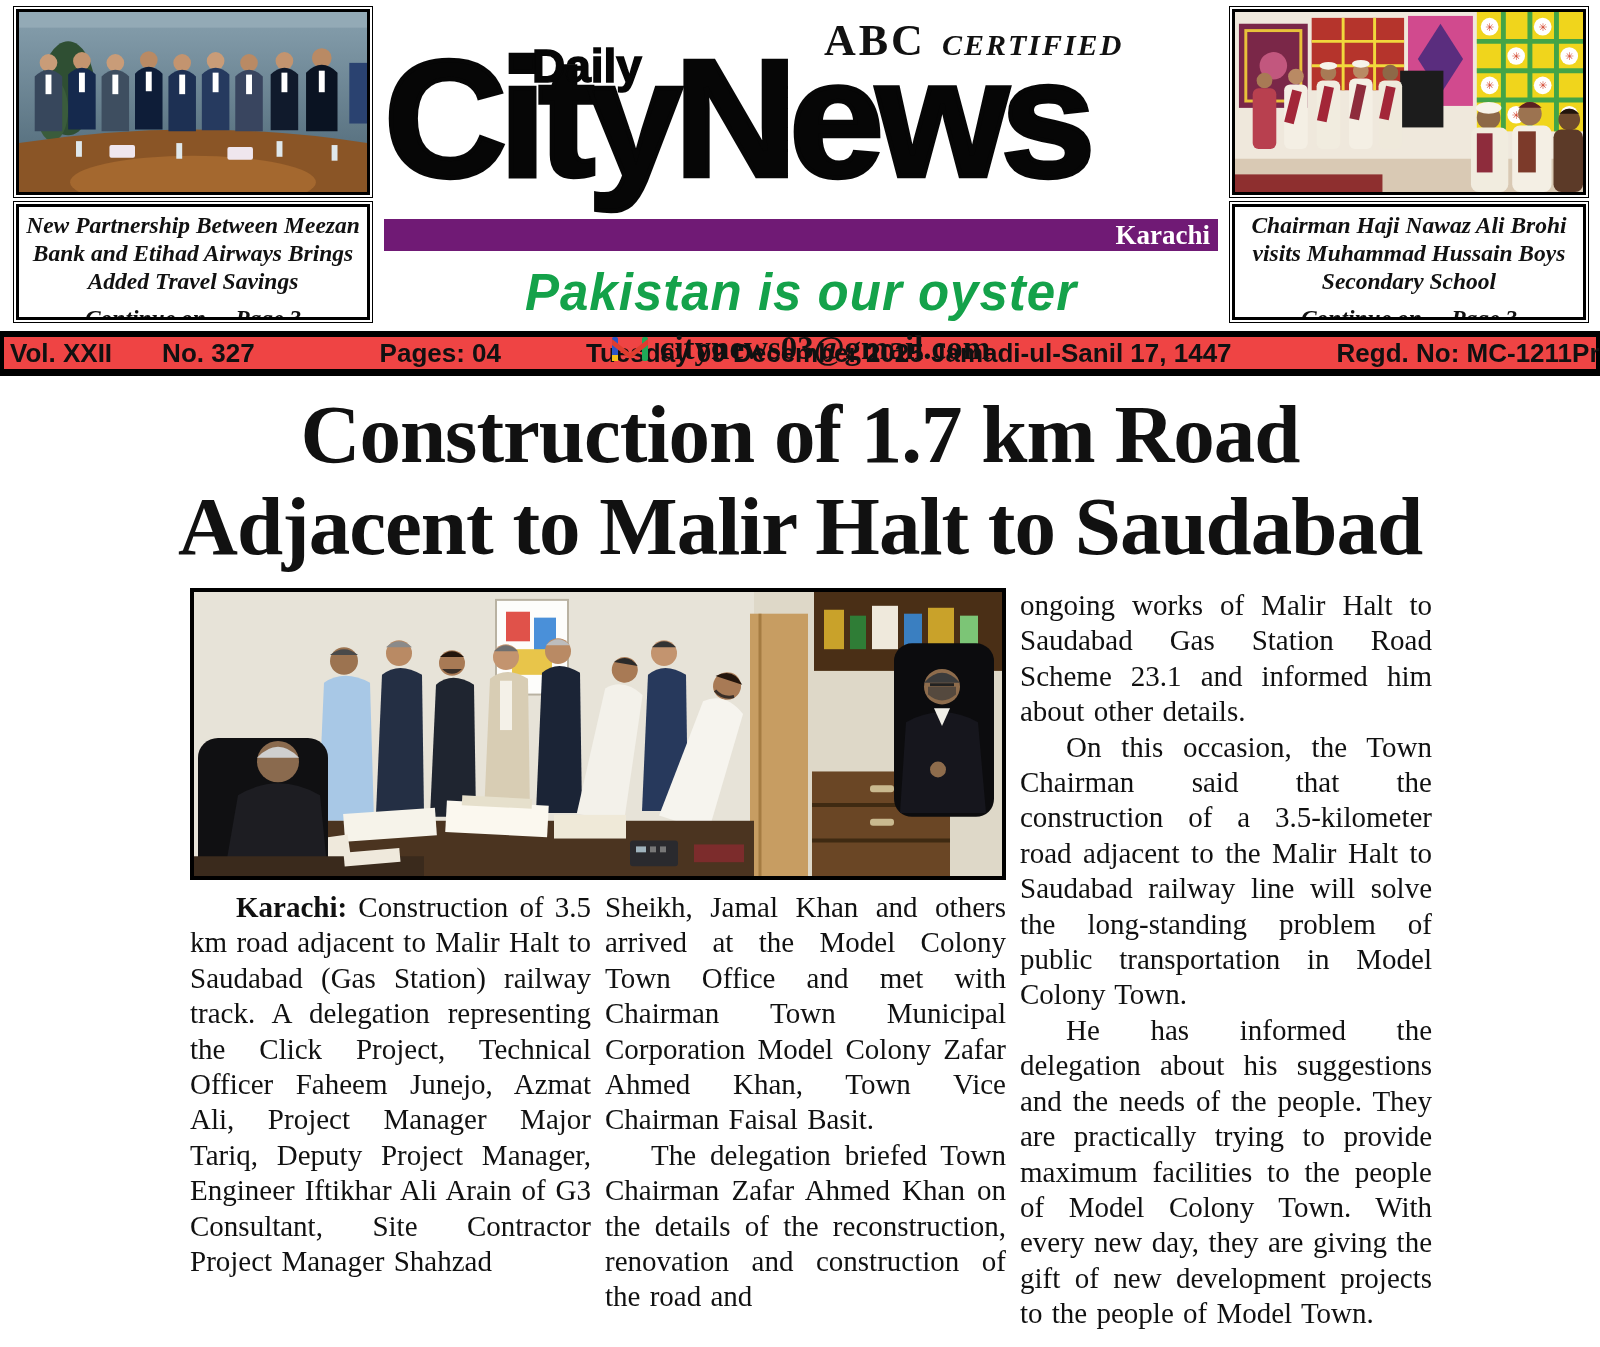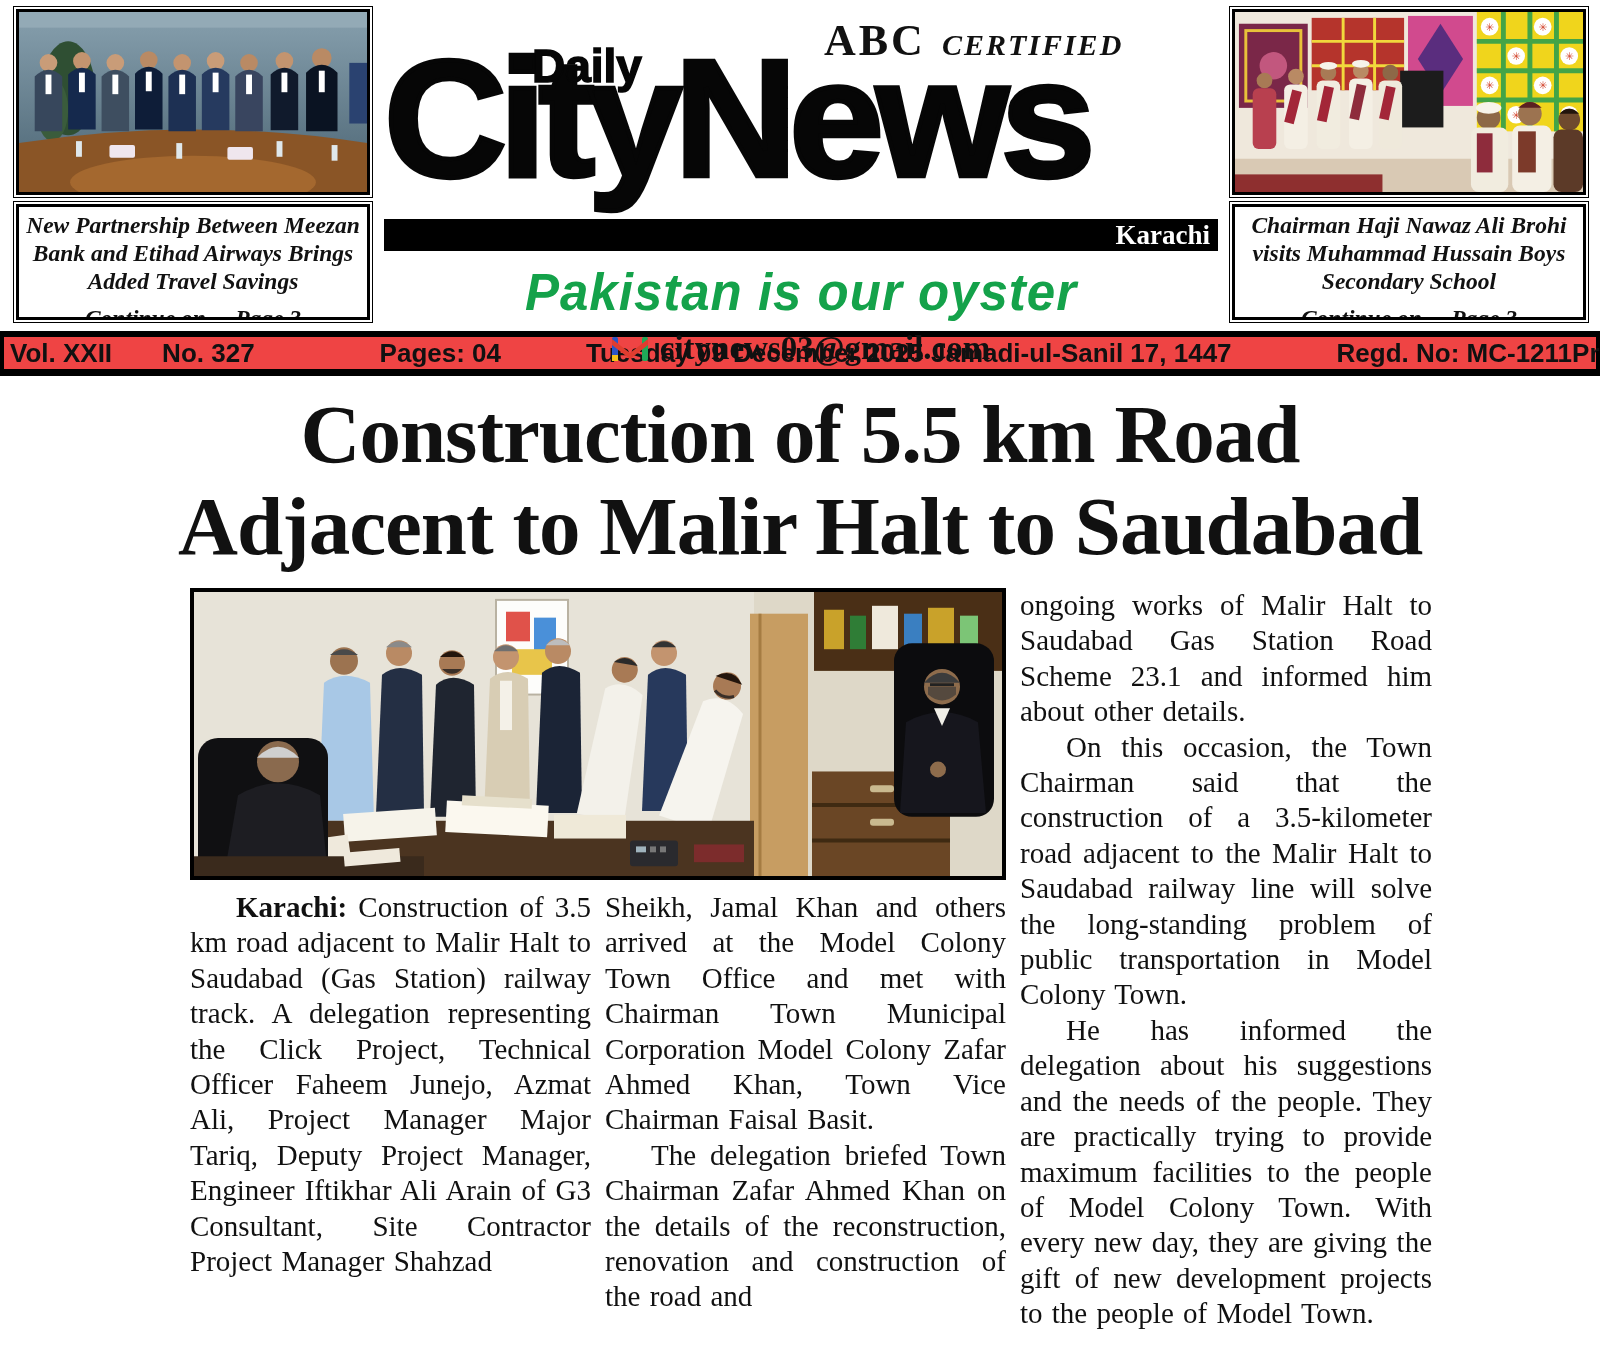--- a/index.html
+++ b/index.html
@@ -44,21 +44,21 @@
     -webkit-text-stroke:4px #060606; color:#060606;
     display:inline-block; transform:scale(1.12,1.1); transform-origin:left bottom;
     position:relative; z-index:2; white-space:nowrap;
   }
   .daily {
     position:absolute; top:-14px; left:148px; z-index:3;
     font-family:"Liberation Sans", sans-serif; font-weight:bold;
     font-size:46px; -webkit-text-stroke:1.5px #060606; color:#060606;
   }
   .karachi-bar {
-    height:32px; background:#000000; margin-top:8px;
+    height:32px; background:#701a75; margin-top:8px;
     display:flex; justify-content:flex-end; align-items:center; padding-right:8px;
     position:relative; z-index:1;
   }
   .karachi { color:#fff; font-weight:bold; font-size:27px; }
   .tagline {
     margin-top:12px; text-align:center;
     font-family:"Liberation Sans", sans-serif; font-weight:bold; font-style:italic;
     font-size:51px; letter-spacing:1px;
   }
   .contacts {
@@ -288,21 +288,21 @@
     <span class="ib-vol">Vol. XXII</span>
     <span class="ib-no">No. 327</span>
     <span class="ib-pages">Pages: 04</span>
     <span class="ib-date">Tuesday 09 December 2025 Jamadi-ul-Sanil 17, 1447</span>
     <span class="ib-regd">Regd. No: MC-1211</span>
     <span class="ib-price">Price</span>
 
   </div>
 
   <div class="headline">
-    <div>Construction of 5.5 km Road</div>
+    <div>Construction of 1.7 km Road</div>
     <div>Adjacent to Malir Halt to Saudabad</div>
   </div>
 
   <div class="article">
     <div class="left-block">
 
       <div class="main-photo">
         <svg viewBox="0 0 808 288" preserveAspectRatio="none">
           <rect width="808" height="288" fill="#e7e3d8"></rect>
           <rect x="560" width="248" height="288" fill="#ded8c8"></rect>

